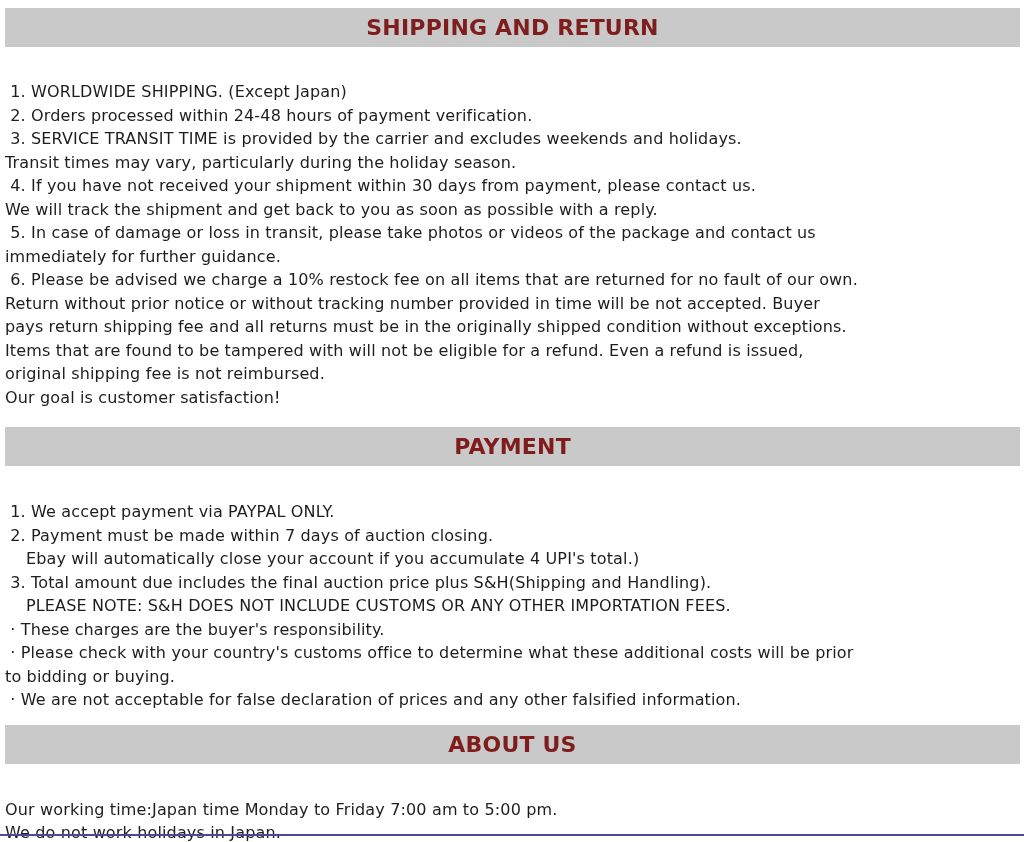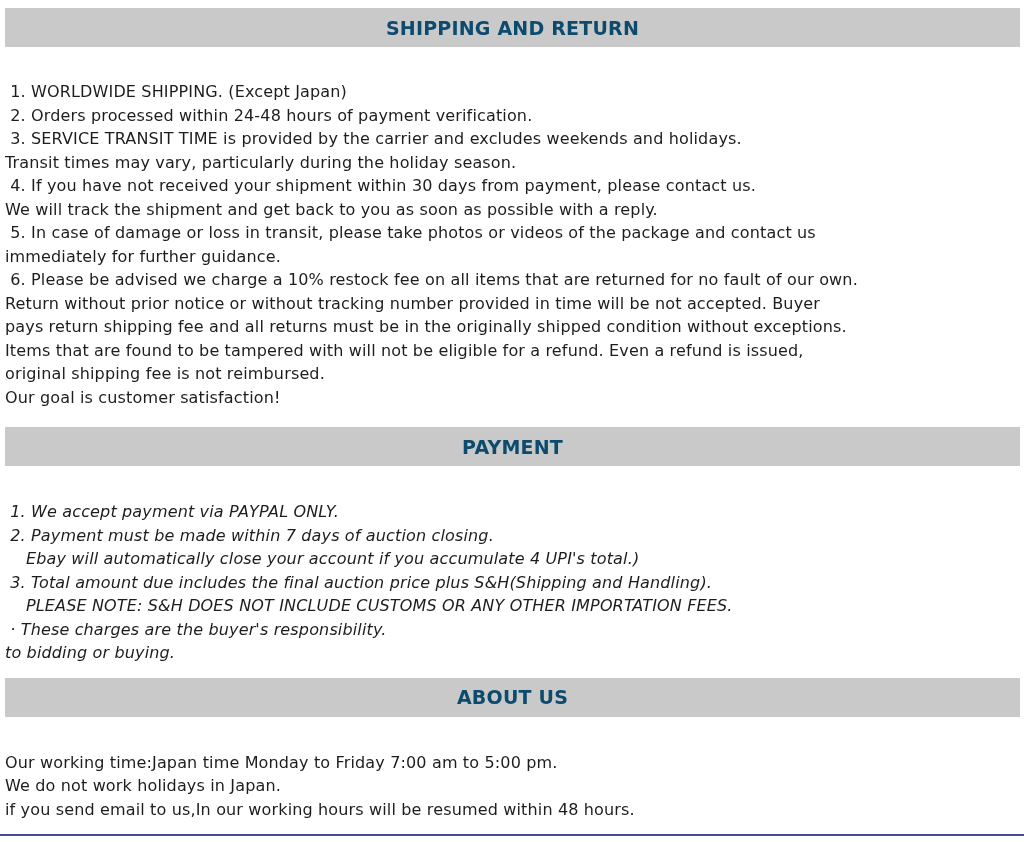--- a/index.html
+++ b/index.html
@@ -16,33 +16,33 @@
   .section-header {
     height: 39px;
     background: #c9c9c9;
     margin: 0 4px 0 5px;
     display: flex;
     align-items: center;
     justify-content: center;
   }
   .section-header.first { margin-top: 8px; }
   .section-title {
-    font-size: 19px;
+    font-size: 22px;
     font-weight: bold;
-    color: #0c4a6e;
+    color: #7f1d1d;
     letter-spacing: 0.2px;
     white-space: pre;
   }
   .section-body {
     padding: 9px 0 0 5px;
     margin-top: 24px;
   }
   .section-body.pad10 { padding-top: 10px; }
   .section-body.mb18 { margin-bottom: 18px; }
-  .section-body.mb13 { margin-bottom: 13px; font-style: italic; }
+  .section-body.mb13 { margin-bottom: 13px; }
   .section-body.mb14 { margin-bottom: 14px; }
   .policy-line {
     font-size: 16px;
     line-height: 23.5px;
     letter-spacing: 0.15px;
     white-space: pre;
     color: #1d1d1d;
   }
   .bottom-divider {
     position: absolute;
@@ -84,21 +84,23 @@
     <div class="section-header">
       <span class="section-title">PAYMENT</span>
     </div>
     <div class="section-body pad10 mb13">
         <div class="policy-line"> 1. We accept payment via PAYPAL ONLY.</div>
         <div class="policy-line"> 2. Payment must be made within 7 days of auction closing.</div>
         <div class="policy-line">    Ebay will automatically close your account if you accumulate 4 UPI's total.)</div>
         <div class="policy-line"> 3. Total amount due includes the final auction price plus S&amp;H(Shipping and Handling).</div>
         <div class="policy-line">    PLEASE NOTE: S&amp;H DOES NOT INCLUDE CUSTOMS OR ANY OTHER IMPORTATION FEES.</div>
         <div class="policy-line"> · These charges are the buyer's responsibility.</div>
+        <div class="policy-line"> · Please check with your country's customs office to determine what these additional costs will be prior</div>
         <div class="policy-line">to bidding or buying.</div>
+        <div class="policy-line"> · We are not acceptable for false declaration of prices and any other falsified information.</div>
       </div>
   </div>
 
   <div class="section">
     <div class="section-header">
       <span class="section-title">ABOUT US</span>
     </div>
     <div class="section-body pad10 mb14">
         <div class="policy-line">Our working time:Japan time Monday to Friday 7:00 am to 5:00 pm.</div>
         <div class="policy-line">We do not work holidays in Japan.</div>

